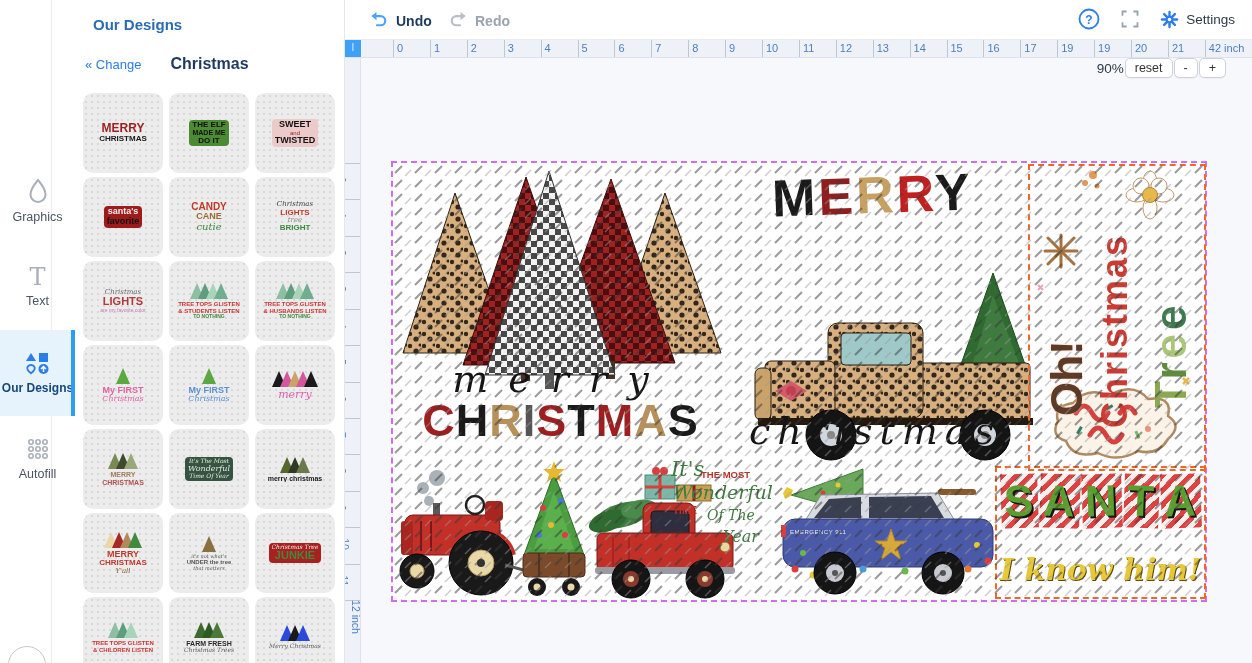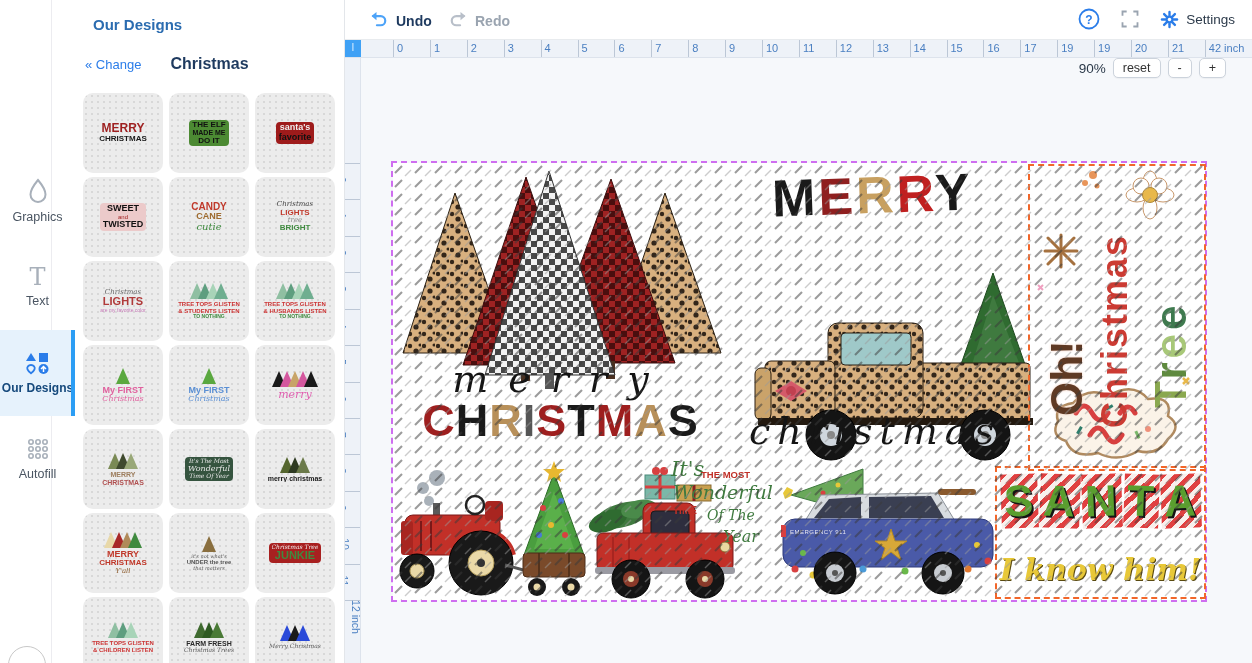--- a/index.html
+++ b/index.html
@@ -57,21 +57,21 @@
   .ruler-corner { position:absolute; left:0; top:0; width:16px; height:17px; background:#3fa1f5;
     color:#d7ecff; font-size:10px; text-align:center; line-height:16px; z-index:16; }
 
   .canvas-area { position:absolute; left:0; top:58px; right:0; height:605px; background:#f6f8fb; }
   .ruler-v { position:absolute; left:0; top:0; bottom:0; width:16px; background:#eef2f8;
     border-right:1px solid #dde3ec; z-index:14; overflow:hidden; }
   .vtick { position:absolute; left:0; width:16px; height:40px; border-top:1px solid #bcc7d6; }
   .vtick span { position:absolute; top:10px; left:-6px; font-size:10.5px; color:#4a7fc1;
     transform:rotate(90deg); white-space:nowrap; display:block; }
 
-  .zoom-ctrl { position:absolute; top:0; right:26px; display:flex; align-items:center; gap:7px; z-index:18; }
+  .zoom-ctrl { position:absolute; top:0; right:26px; display:flex; align-items:center; gap:1px; z-index:18; }
   .zoom-level { font-size:13.5px; color:#2c3a4a; }
   .zbtn { background:#fff; border:1px solid #ccd3dc; border-radius:5px; font-size:12.5px; color:#333;
     padding:1px 9px; line-height:16px; cursor:pointer; box-shadow:0 1px 1px rgba(0,0,0,.04); }
 
   
   .sheet { position:absolute; left:48px; top:105px; width:812px; height:437px; background:#fff;
     outline:2px dashed #cf6ef0; }
   .sheet svg.art { position:absolute; left:0; top:0; }
   .hatch-top { position:absolute; left:0; top:0; z-index:5; pointer-events:none; opacity:.5; }
   .design { position:absolute; z-index:3; }
@@ -180,31 +180,31 @@
       <div class="thumb">
 
     <div class="thumb-lines" style="background: rgb(76, 138, 51);">
           <div style="color: rgb(17, 17, 17); font-size: 8px; font-weight: 700;">THE ELF</div>
           <div style="color: rgb(17, 17, 17); font-size: 7px; font-weight: 700;">MADE ME</div>
           <div style="color: rgb(17, 17, 17); font-size: 8px; font-weight: 700;">DO IT</div>
         </div>
   </div>
       <div class="thumb">
 
-    <div class="thumb-lines" style="background: rgb(158, 27, 27);">
-          <div style="color: rgb(240, 240, 240); font-size: 9px; font-weight: 700;">santa's</div>
-          <div style="color: rgb(17, 17, 17); font-size: 9px; font-weight: 700;">favorite</div>
-        </div>
-  </div>
-      <div class="thumb">
-
     <div class="thumb-lines" style="background: rgb(236, 202, 202);">
           <div style="color: rgb(17, 17, 17); font-size: 9px; font-weight: 700;">SWEET</div>
           <div style="color: rgb(163, 34, 34); font-size: 6px;">and</div>
           <div style="color: rgb(17, 17, 17); font-size: 9px; font-weight: 700;">TWISTED</div>
+        </div>
+  </div>
+      <div class="thumb">
+
+    <div class="thumb-lines" style="background: rgb(158, 27, 27);">
+          <div style="color: rgb(240, 240, 240); font-size: 9px; font-weight: 700;">santa's</div>
+          <div style="color: rgb(17, 17, 17); font-size: 9px; font-weight: 700;">favorite</div>
         </div>
   </div>
       <div class="thumb">
 
     <div class="thumb-lines">
           <div style="color: rgb(192, 57, 43); font-size: 10px; font-weight: 700;">CANDY</div>
           <div style="color: rgb(158, 107, 47); font-size: 9px; font-weight: 700;">CANE</div>
           <div style="color: rgb(63, 138, 63); font-size: 10px; font-style: italic; font-family: &quot;DejaVu Serif&quot;, serif;">cutie</div>
         </div>
   </div>

